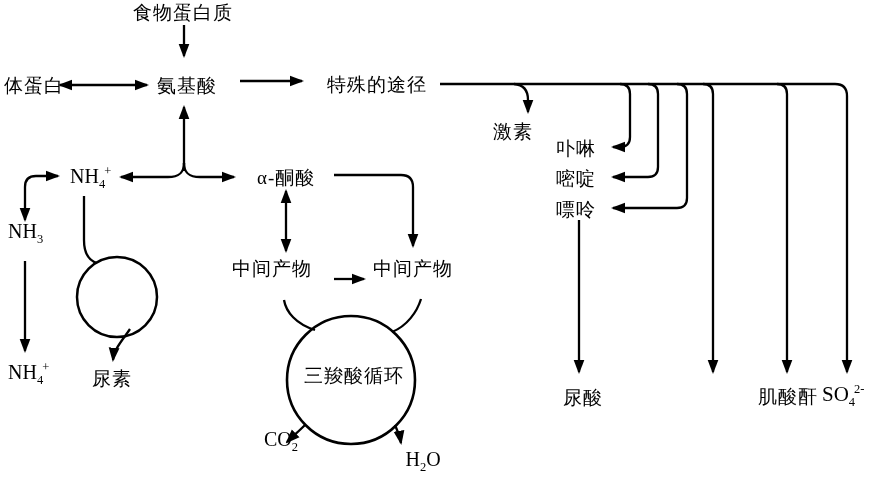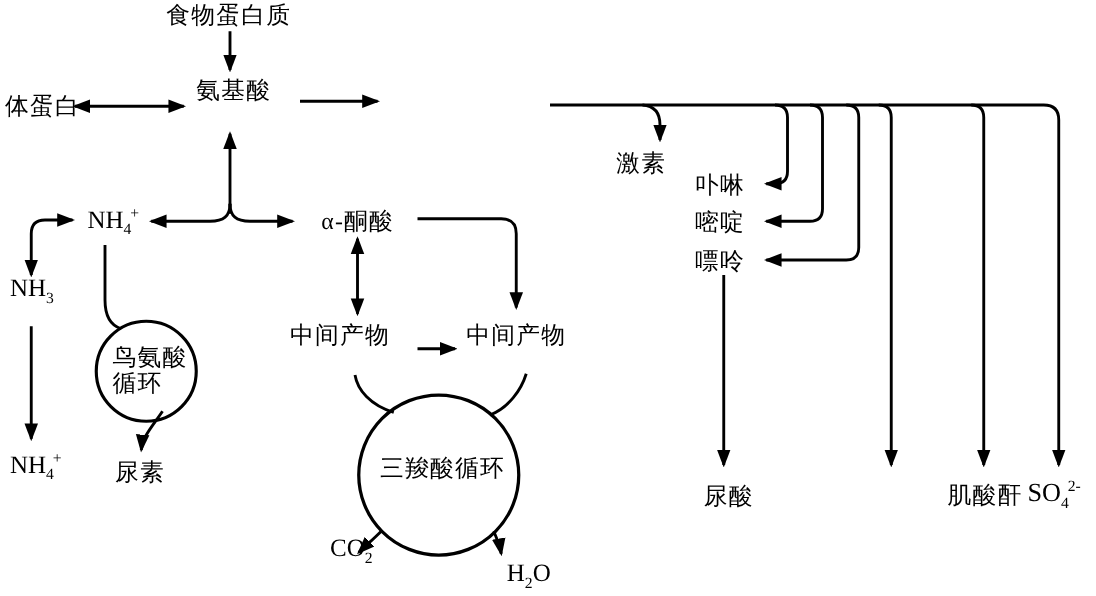--- a/index.html
+++ b/index.html
@@ -56,31 +56,28 @@
       <path d="M648,84 Q658,84 658,94 V167 Q658,177 648,177 H613" marker-end="url(#ah)"></path>
       <path d="M677,84 Q687,84 687,94 V198 Q687,208 677,208 H613" marker-end="url(#ah)"></path>
       <path d="M579,220 V372" marker-end="url(#ah)"></path>
       <path d="M703,84 Q713,84 713,94 V372" marker-end="url(#ah)"></path>
       <path d="M777,84 Q787,84 787,94 V372" marker-end="url(#ah)"></path>
     </g>
   </svg>
 
   <div class="lbl c" style="left:183px;top:2px">食物蛋白质</div>
   <div class="lbl" style="left:4px;top:75px">体蛋白</div>
-  <div class="lbl c" style="left:187px;top:62px">氨基酸</div>
+  <div class="lbl c" style="left:187px;top:75px">氨基酸</div>
+  <div class="lbl c" style="left:377px;top:74px">特殊的途径</div>
   <div class="lbl" style="left:493px;top:121px">激素</div>
   <div class="lbl" style="left:556px;top:138px">卟啉</div>
   <div class="lbl" style="left:556px;top:168px">嘧啶</div>
   <div class="lbl" style="left:556px;top:199px">嘌呤</div>
   <div class="lbl" style="left:257px;top:167px">α-酮酸</div>
 
-  <div class="lbl" style="left:90px;top:276px">
-    <span class="row">鸟氨酸</span>
-    <span class="row">循环</span>
-  </div>
   <div class="lbl" style="left:92px;top:368px">尿素</div>
 
   <div class="lbl" style="left:232px;top:258px">
     <span class="row">中间产物</span>
   </div>
   <div class="lbl" style="left:373px;top:258px">
     <span class="row">中间产物</span>
   </div>
   <div class="lbl c" style="left:354px;top:365px">三羧酸循环</div>
 

